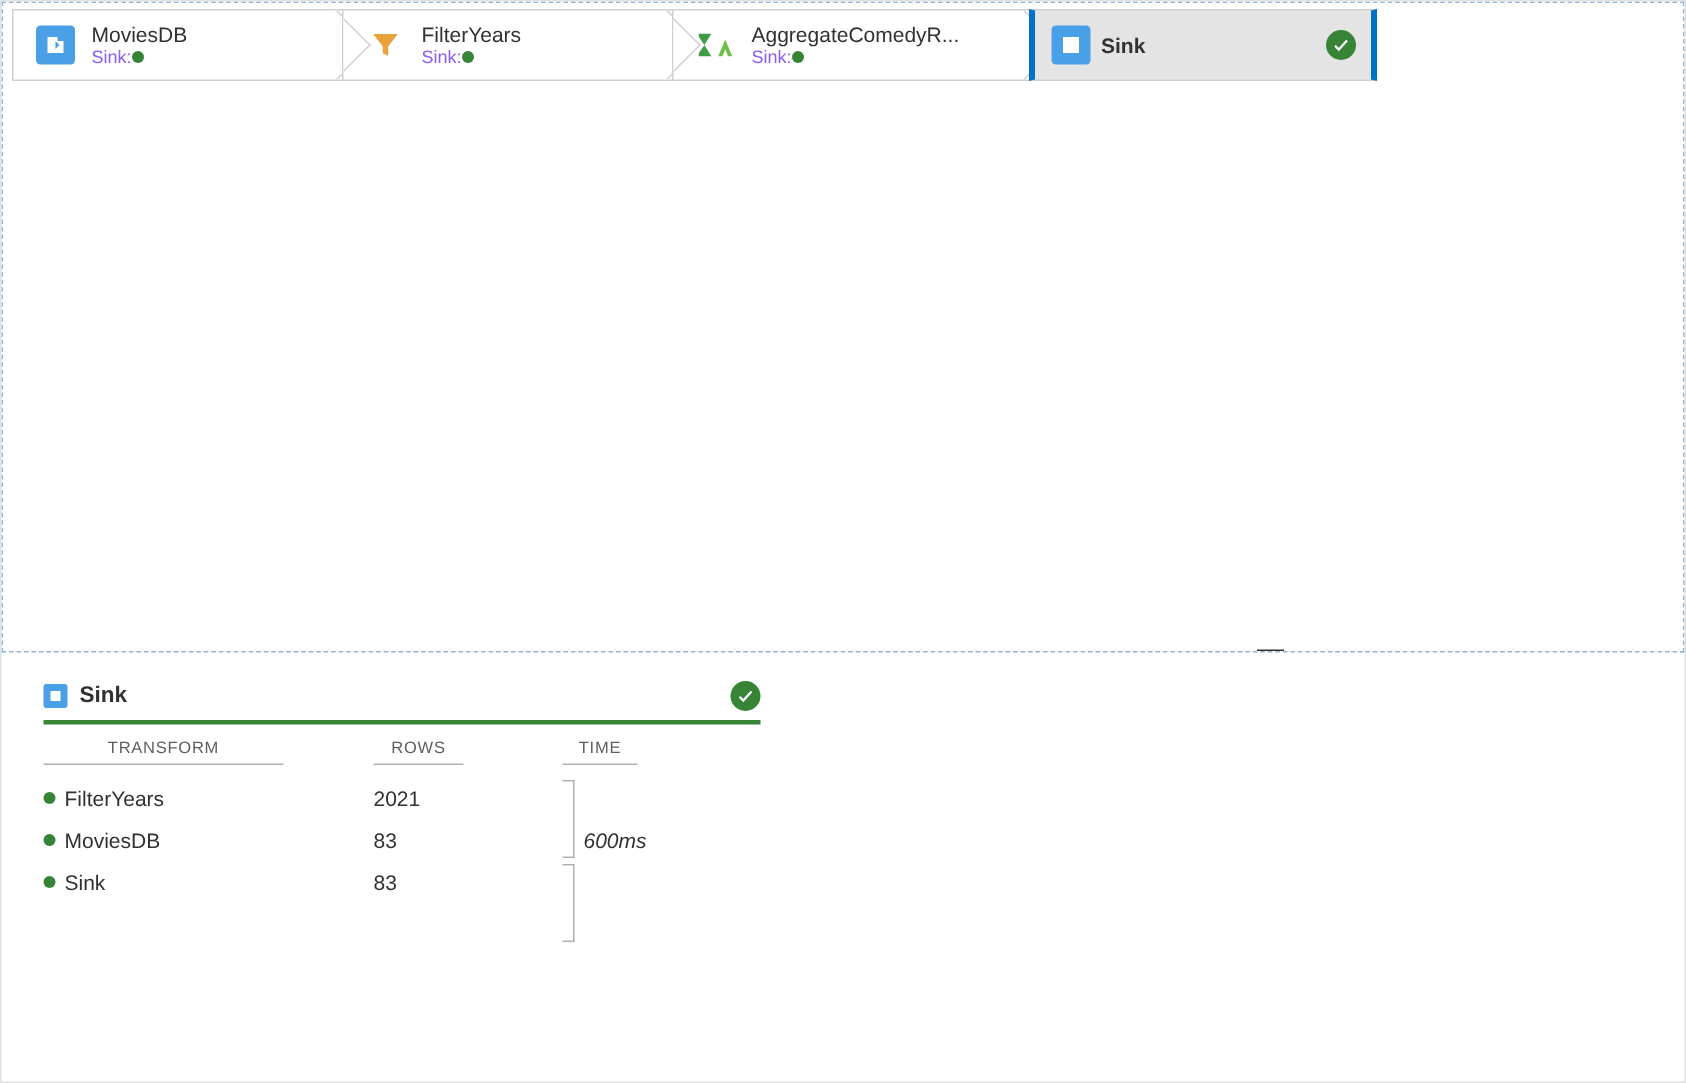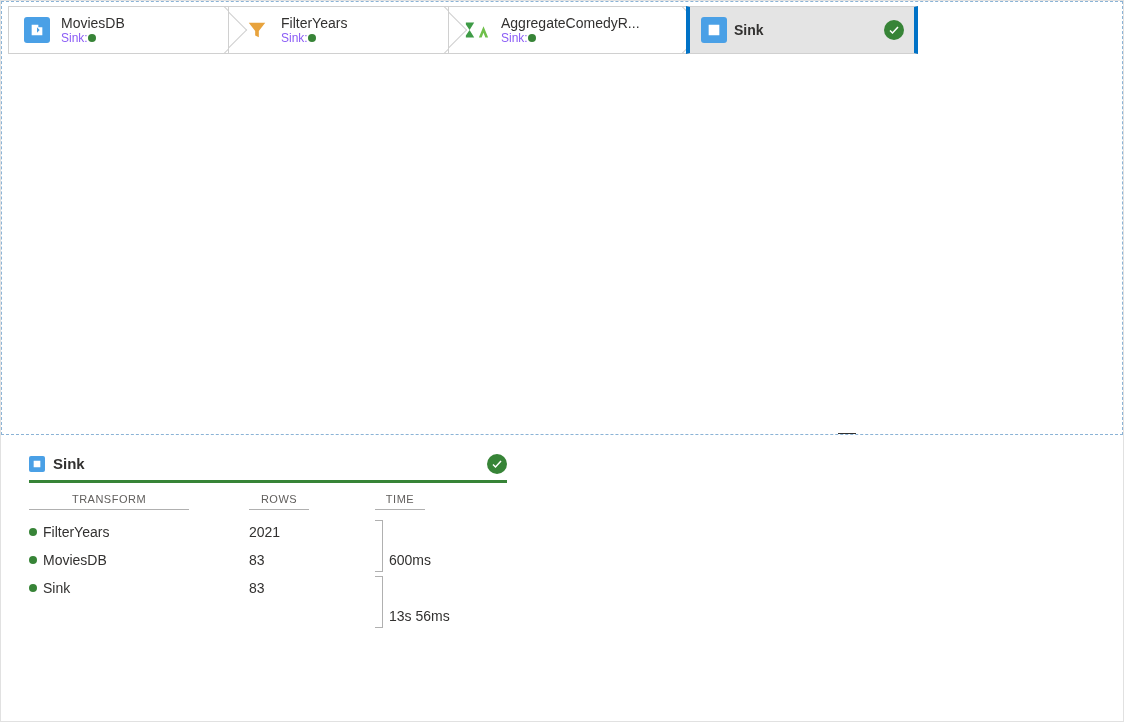--- a/index.html
+++ b/index.html
@@ -149,21 +149,21 @@
   .col-rows .col-hdr.underlined { width:60px; }
   .col-time .col-hdr.underlined { width:50px; }
   .rows-wrap { margin-top:8px; }
   .trow {
     display:flex; align-items:center;
     height: 28px;
     font-size: 14px;
   }
   .trow .name-cell { display:flex; align-items:center; gap:6px; }
   .rows-cell { font-weight:400; }
-  .time-cell { padding-left: 14px; position:relative;}
+  .time-cell { padding-left: 14px; position:relative;font-style:italic;}
   .bracket {
     position: absolute;
     left: 0;
     width: 8px;
     border-right: 1px solid #b0b0b0;
     border-top: 1px solid #b0b0b0;
     border-bottom: 1px solid #b0b0b0;
   }
   .sink-icon-sm {
     width:16px; height:16px; border-radius:2px;
@@ -318,20 +318,17 @@
         <span class="bracket" style="top:58px; height:52px;"></span>
         <div class="trow time-cell">
             <span></span>
           </div>
         <div class="trow time-cell">
             <span>600ms</span>
           </div>
         <div class="trow time-cell">
             <span></span>
           </div>
-        <div class="trow time-cell">
-            <span>13s 56ms</span>
-          </div>
       </div>
     </div>
   </div>
 
 </div>
 
 </body></html>

